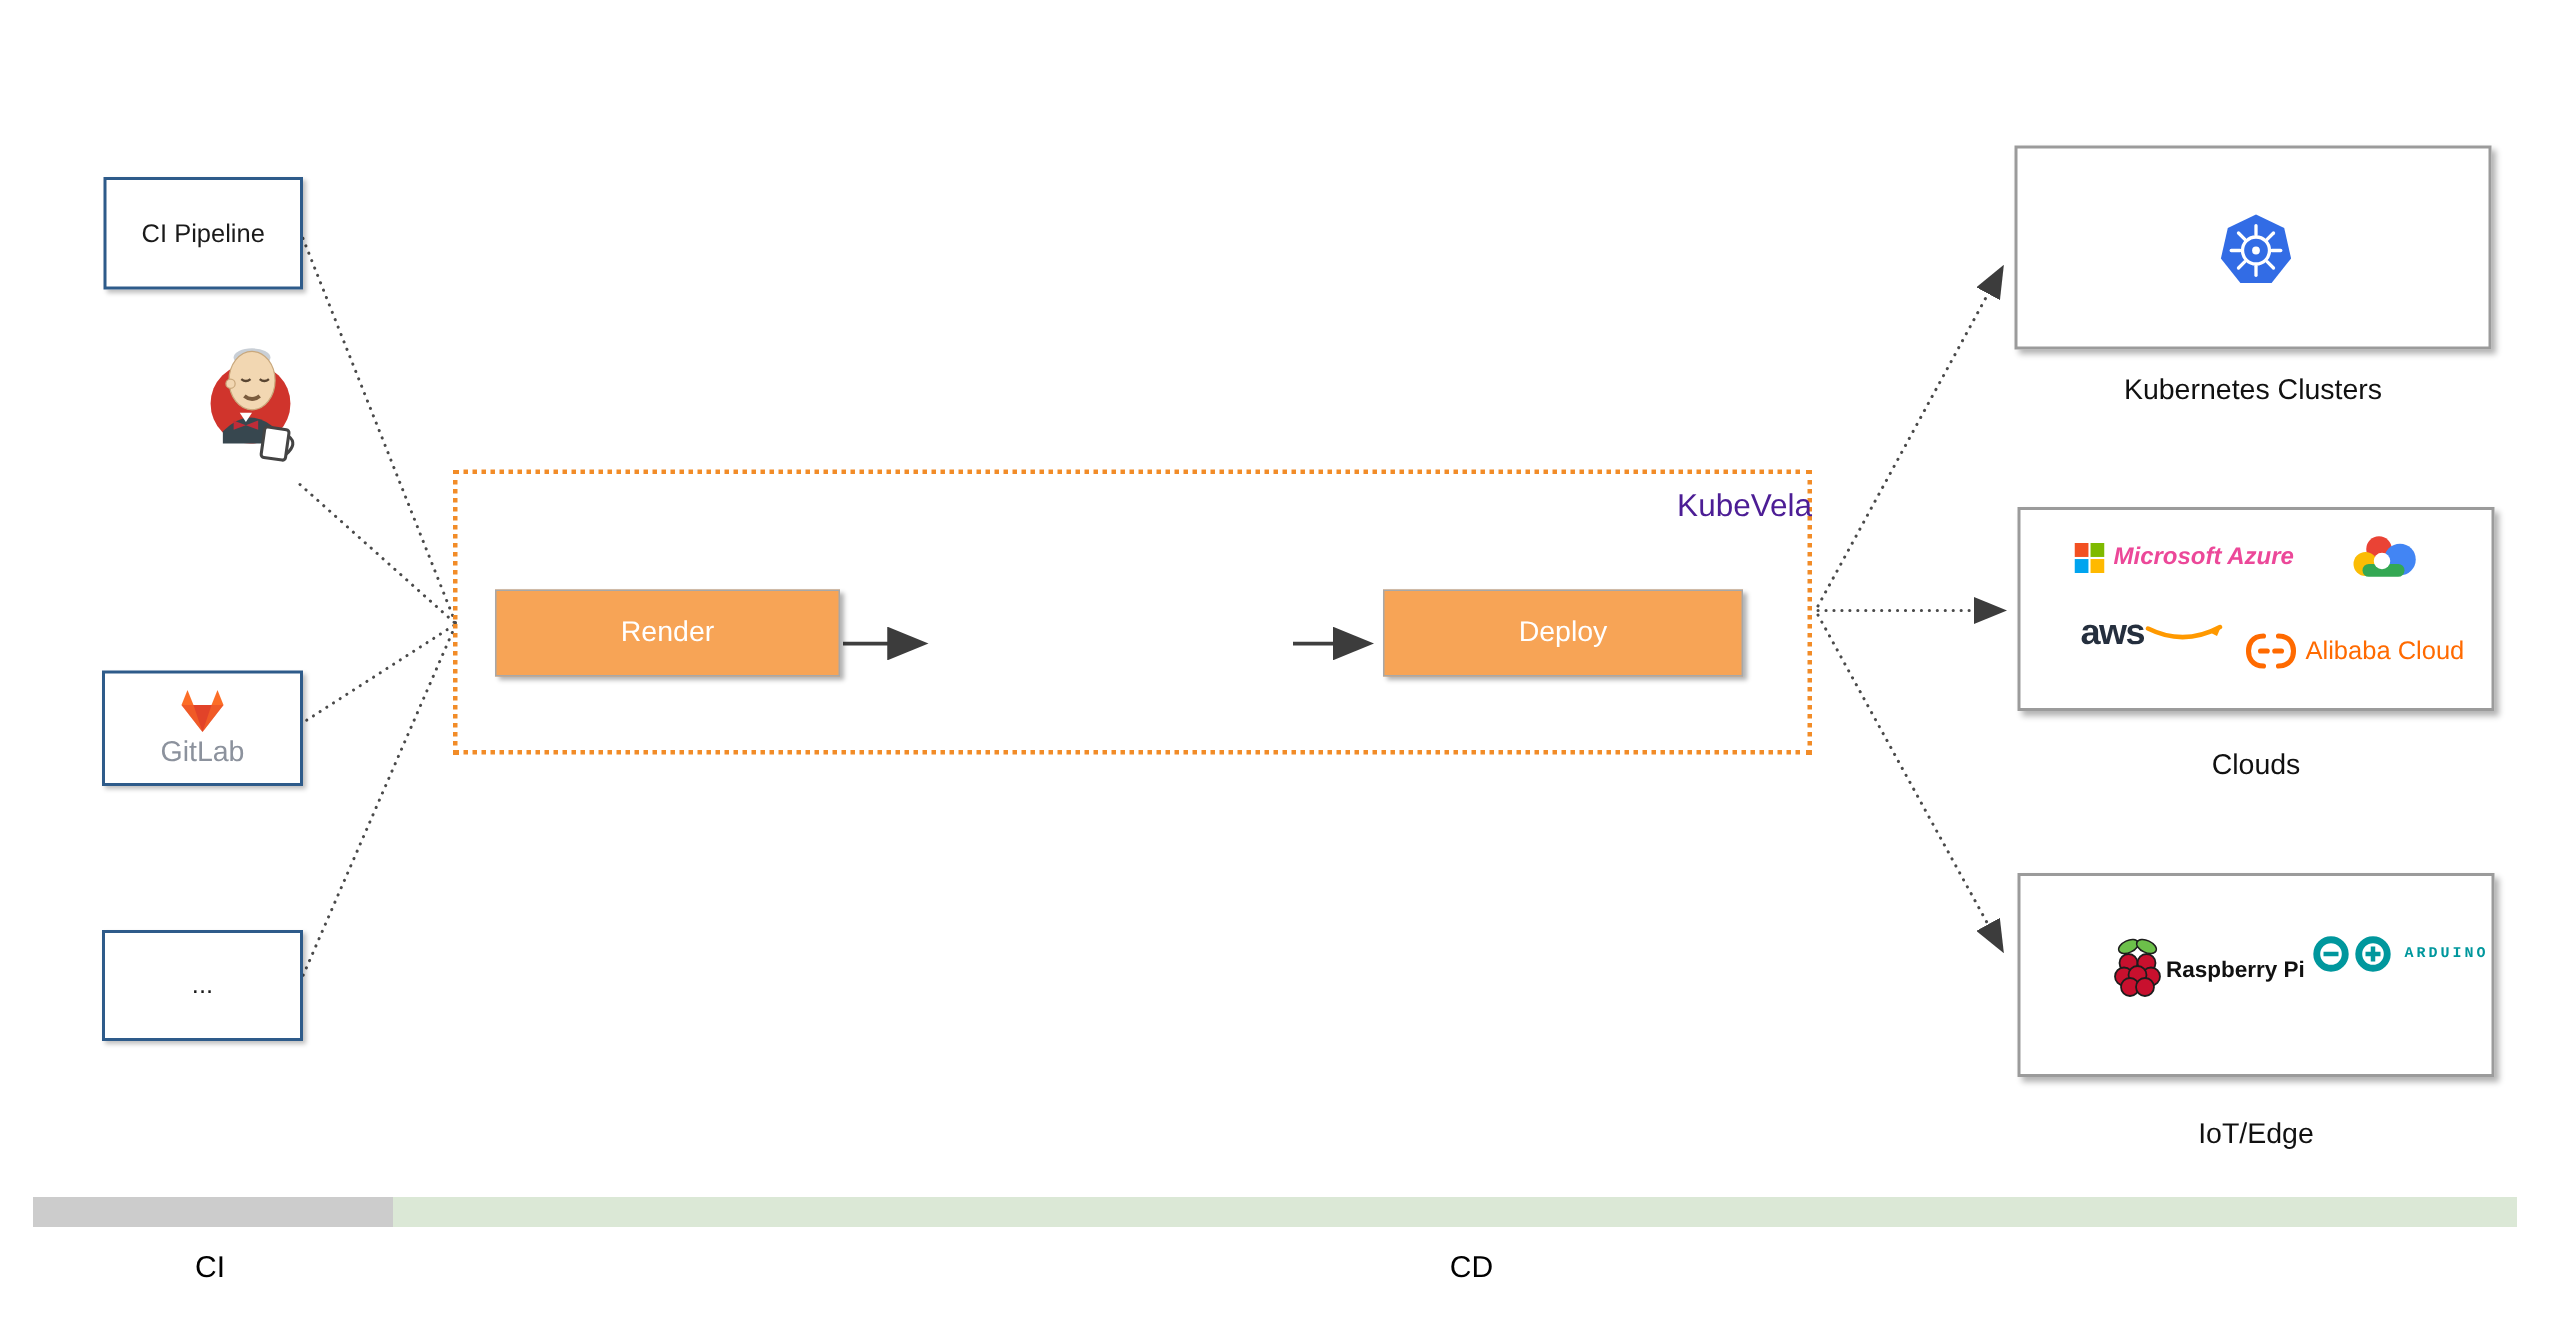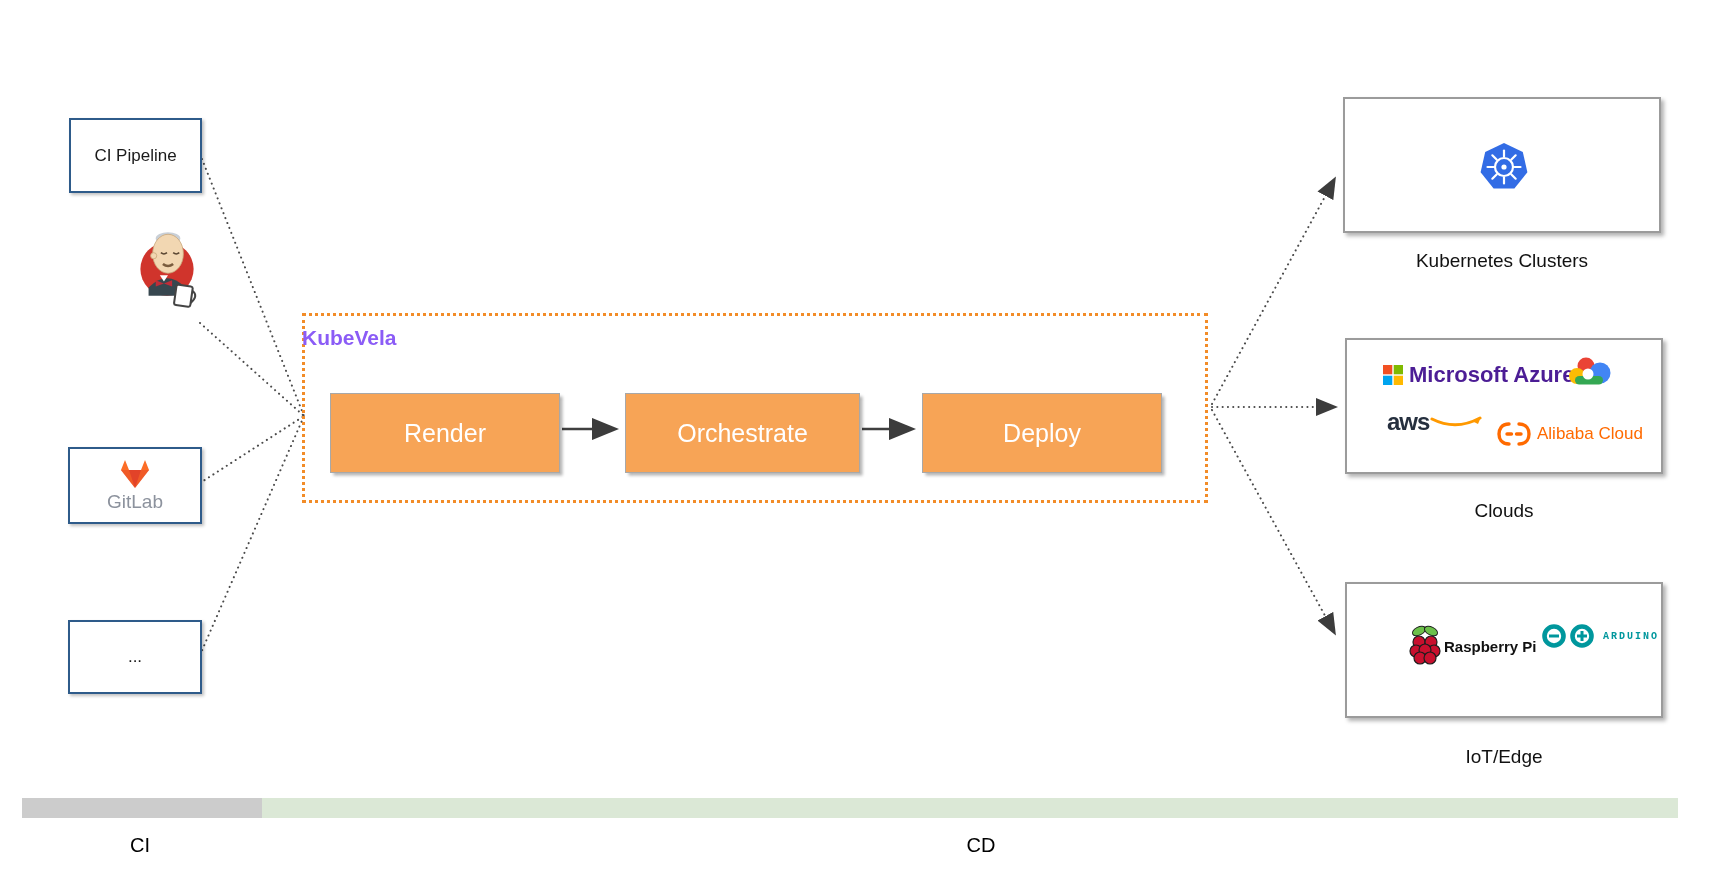--- a/index.html
+++ b/index.html
@@ -10,34 +10,34 @@
 
   
   .src-box{position:absolute;background:#fff;border:2px solid #2E5B8A;
     box-shadow:2px 2px 3px rgba(0,0,0,.25);display:flex;align-items:center;justify-content:center;
     flex-direction:column;color:#1a1a1a;font-size:17px;}
   .src-box .gitlab-word{color:#8C929D;font-size:19px;margin-top:2px;}
 
   
   .kv-container{position:absolute;left:302px;top:313px;width:906px;height:190px;
     border:3px dotted #F28C28;box-sizing:border-box;}
-  .kv-title{position:absolute;left:302px;top:326px;width:906px;text-align:left;
-    color:#8b5cf6;font-size:21px;font-weight:bold;}
-  .step-box{position:absolute;top:393px;height:80px;background:#F7A456;border:1.5px solid #A8A8A8;
+  .kv-title{position:absolute;left:302px;top:326px;width:906px;text-align:right;
+    color:#4c1d95;font-size:21px;font-weight:normal;}
+  .step-box{position:absolute;top:393px;height:58px;background:#F7A456;border:1.5px solid #A8A8A8;
     box-shadow:2.5px 2.5px 3px rgba(0,0,0,.3);display:flex;align-items:center;justify-content:center;
-    color:#fff;font-size:25px;box-sizing:border-box;}
+    color:#fff;font-size:19px;box-sizing:border-box;}
 
   
   .target-box{position:absolute;width:318px;height:136px;background:#fff;border:2px solid #9B9B9B;
     box-shadow:3px 3px 4px rgba(0,0,0,.3);box-sizing:border-box;}
   .caption{position:absolute;width:318px;text-align:center;color:#111;font-size:19px;}
 
   
   .logo{position:absolute;display:flex;align-items:center;gap:6px;}
-  .azure-text{color:#4c1d95;font-size:22px;font-weight:600;}
+  .azure-text{color:#ec4899;font-size:16px;font-weight:600;font-style:italic;}
   .aws-stack{display:flex;flex-direction:row;align-items:center;gap:0;}
   .aws-word{color:#252F3E;font-weight:bold;font-size:24px;letter-spacing:-1px;line-height:20px;}
   .alibaba-text{color:#FF6A00;font-size:17px;font-weight:normal;}
   .rpi-text{color:#111;font-size:15px;font-weight:bold;}
   .arduino-stack{display:flex;flex-direction:row;align-items:center;}
   .arduino-word{color:#00979D;font-size:10px;font-weight:bold;letter-spacing:2px;
     font-family:"Liberation Mono","DejaVu Sans Mono",monospace;margin-top:1px;}
 
   
   .bar{position:absolute;top:798px;height:20px;}
@@ -114,23 +114,20 @@
 
   <div class="src-box" style="left:68px;top:620px;width:130px;height:70px;">
     <span>...</span>
   </div>
 
   <div class="kv-container"></div>
   <div class="kv-title">KubeVela</div>
 
   <div class="step-box" style="left:330px;width:230px;">
     <span>Render</span>
-  </div>
-  <div class="step-box" style="left:625px;width:235px;">
-    <span>Orchestrate</span>
   </div>
   <div class="step-box" style="left:922px;width:240px;">
     <span>Deploy</span>
   </div>
 
   <div class="target-box" style="left:1343px;top:97px;">
     <svg width="52" height="52" viewBox="0 0 52 50" style="position:absolute;left:133px;top:42px;">
       <polygon points="26,1 44.8,10 49.4,30.3 36.4,46.6 15.6,46.6 2.6,30.3 7.2,10" fill="#326CE5"></polygon>
       <g stroke="#FFFFFF" stroke-width="2.2" stroke-linecap="round" fill="none">
         <circle cx="26" cy="25" r="9"></circle>

